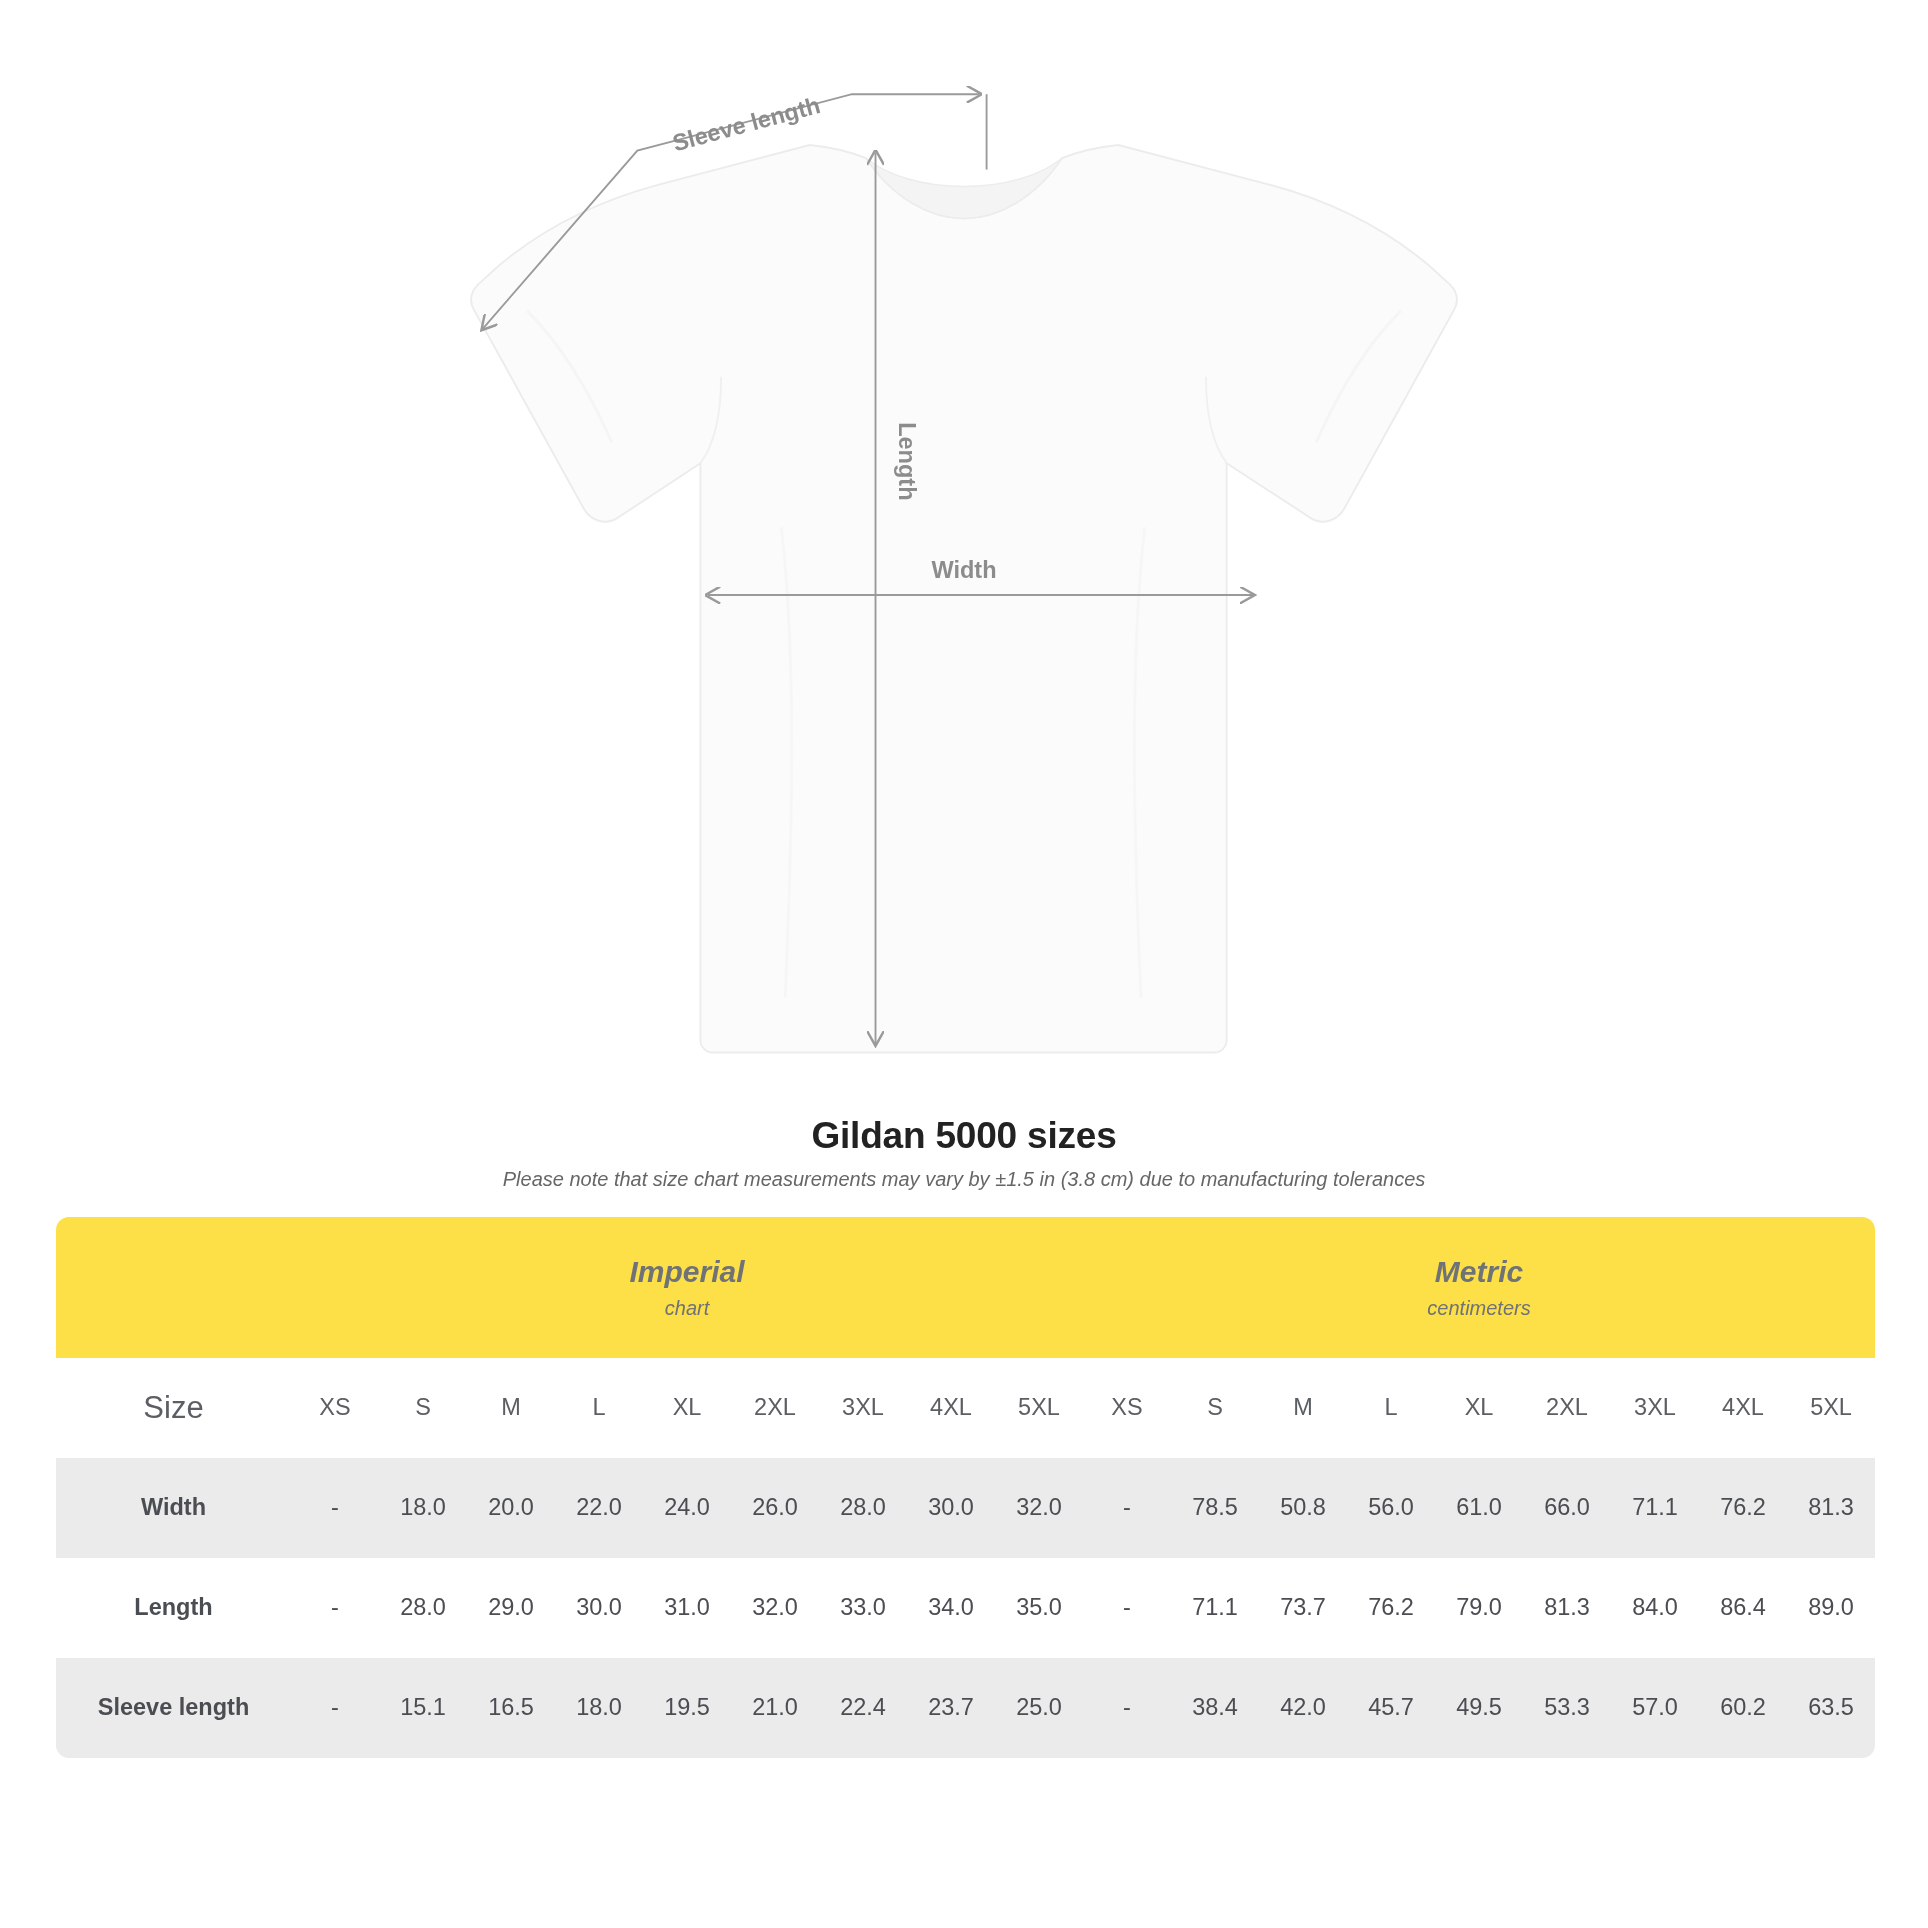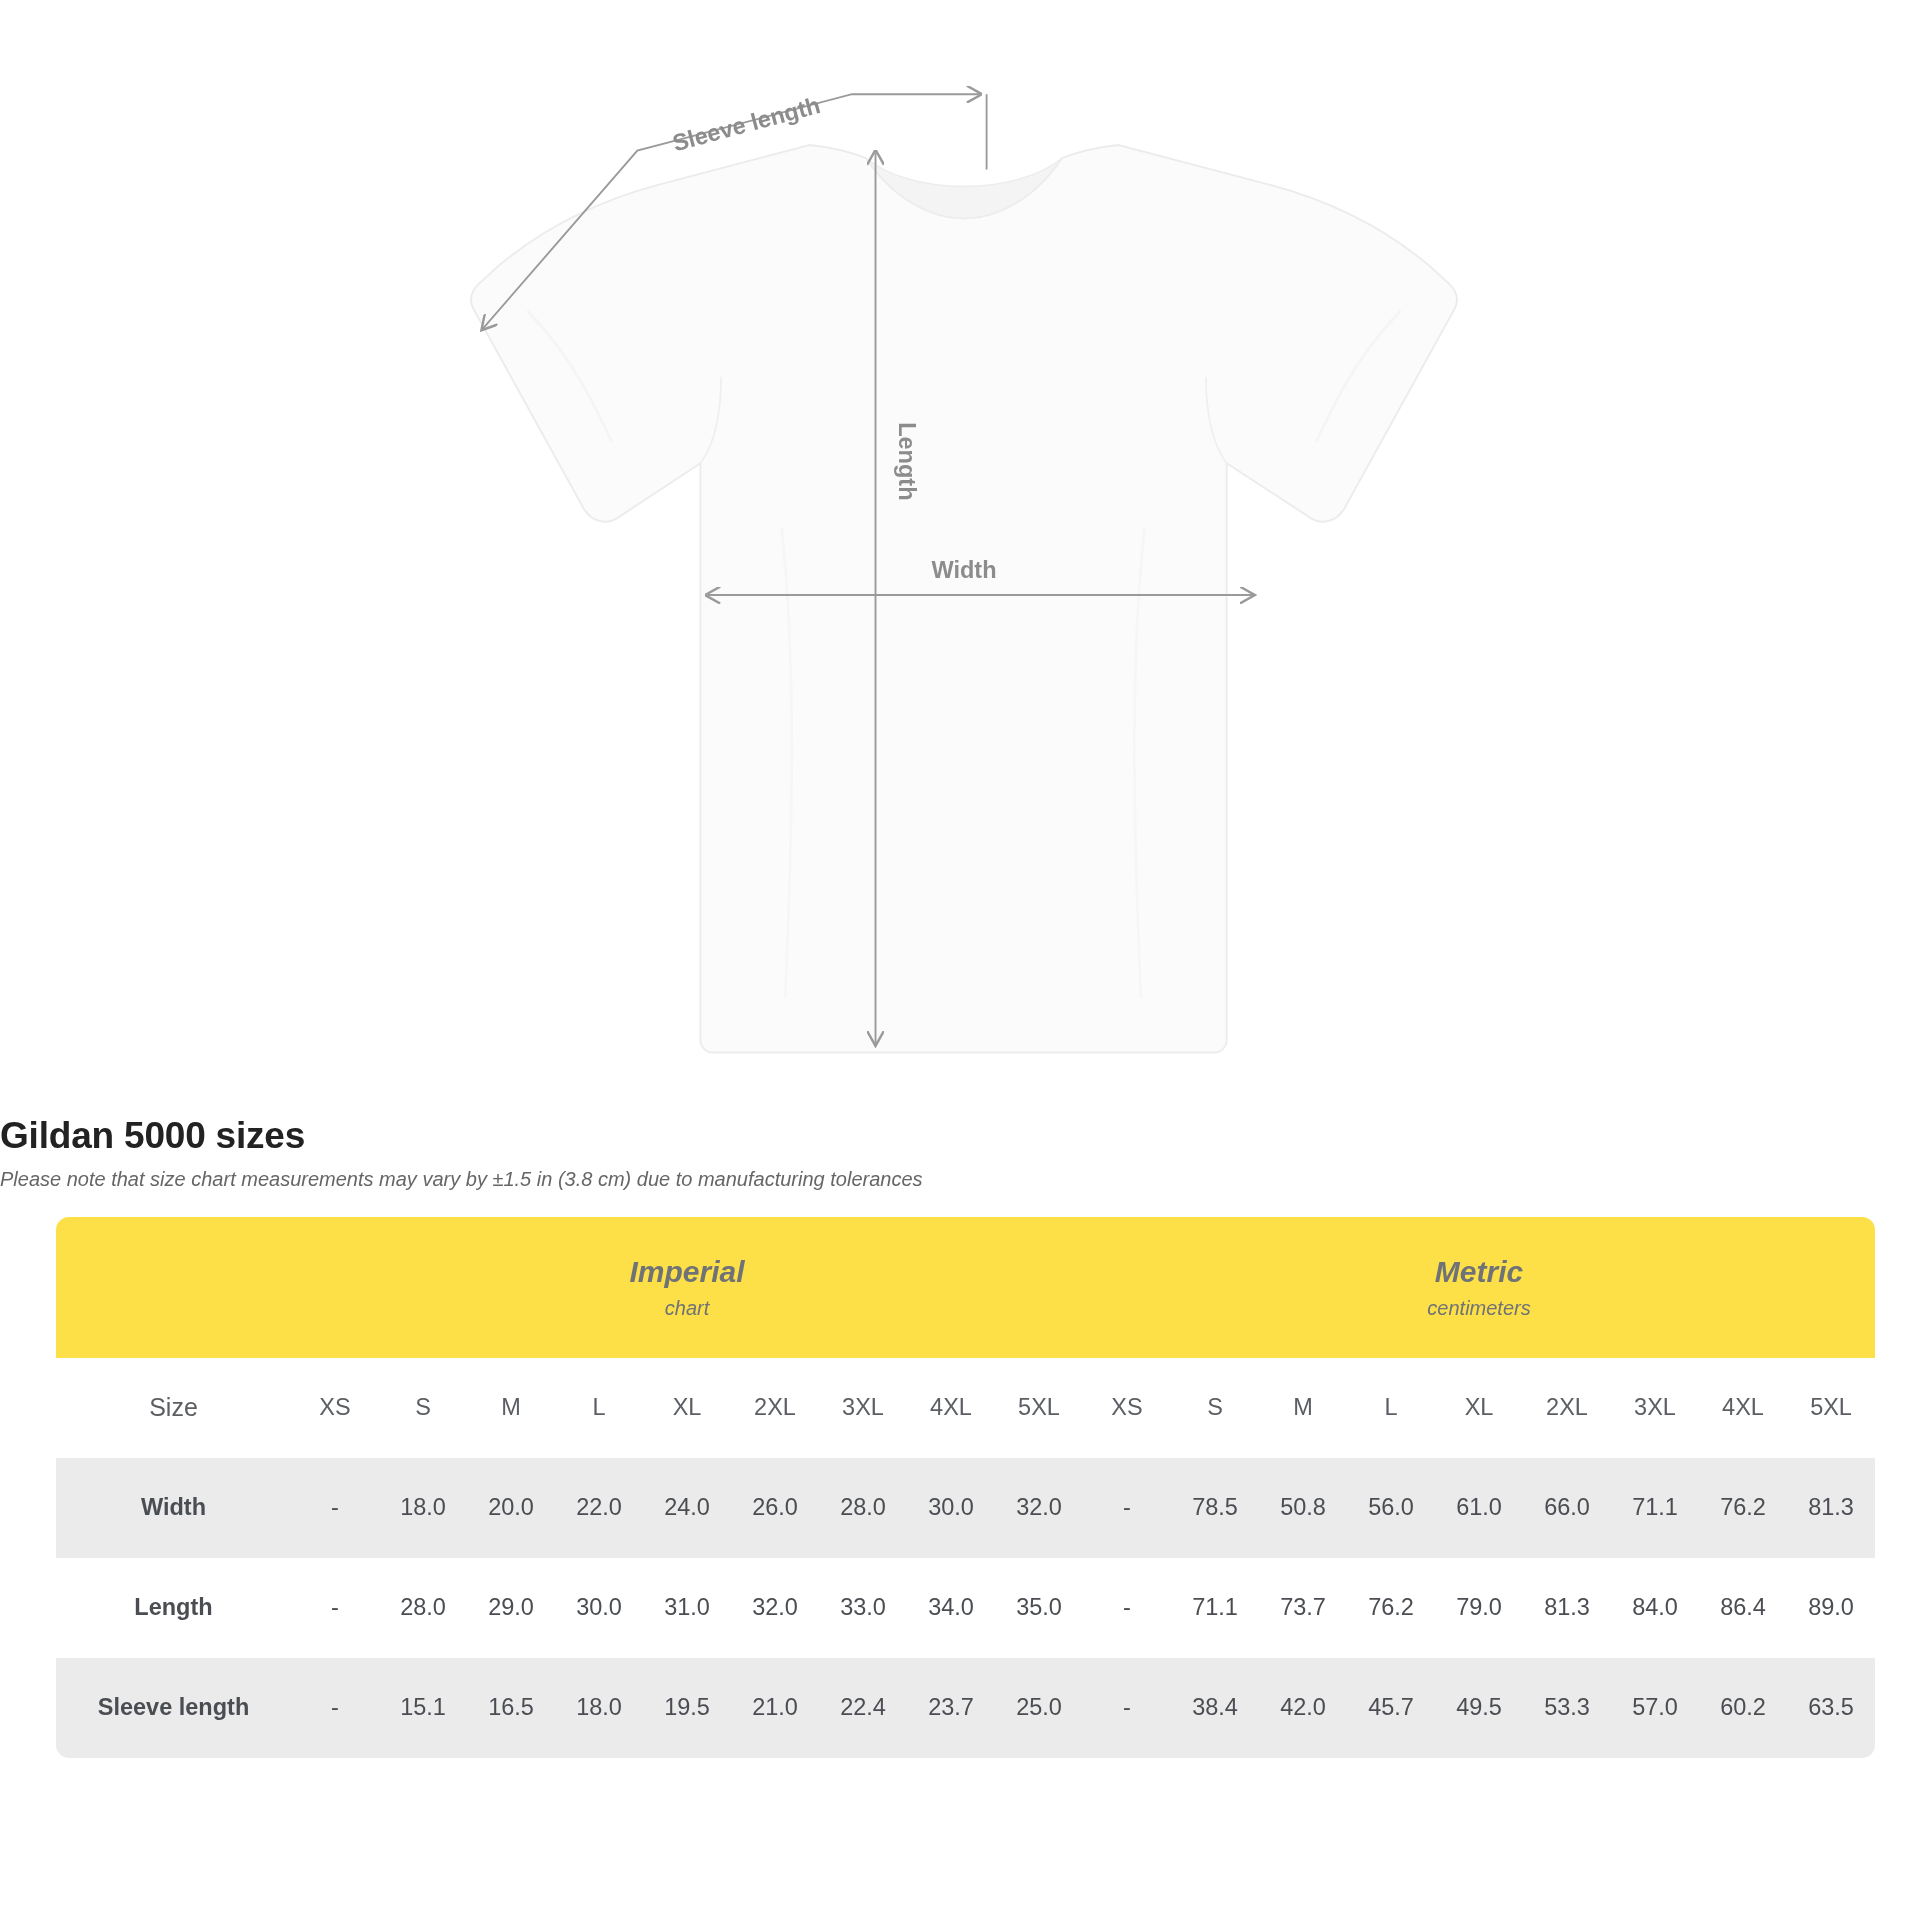--- a/index.html
+++ b/index.html
@@ -28,20 +28,21 @@
     height: 1111px;
   }
   .illustration svg {
     position: absolute;
     left: 0;
     top: 0;
   }
 
   
   .title-block {
+    text-align: center;
     margin-top: 3.8px;
   }
   .chart-title {
     font-size: 37px;
     font-weight: bold;
     color: #222222;
     letter-spacing: -0.2px;
   }
   .chart-note {
     font-size: 20px;
@@ -91,21 +92,21 @@
   }
 
   .head-row td {
     background: #ffffff;
     height: 98px;
     font-size: 23.5px;
     color: #5b5e63;
     font-weight: bold;
   }
   .head-row td.rowlabel {
-    font-size: 25px;
+    font-size: 31px;
   }
 
   .data-row td {
     height: 98px;
     font-size: 23.5px;
     color: #4a4d52;
   }
   .data-row.shade td {
     background: #ebebeb;
   }

